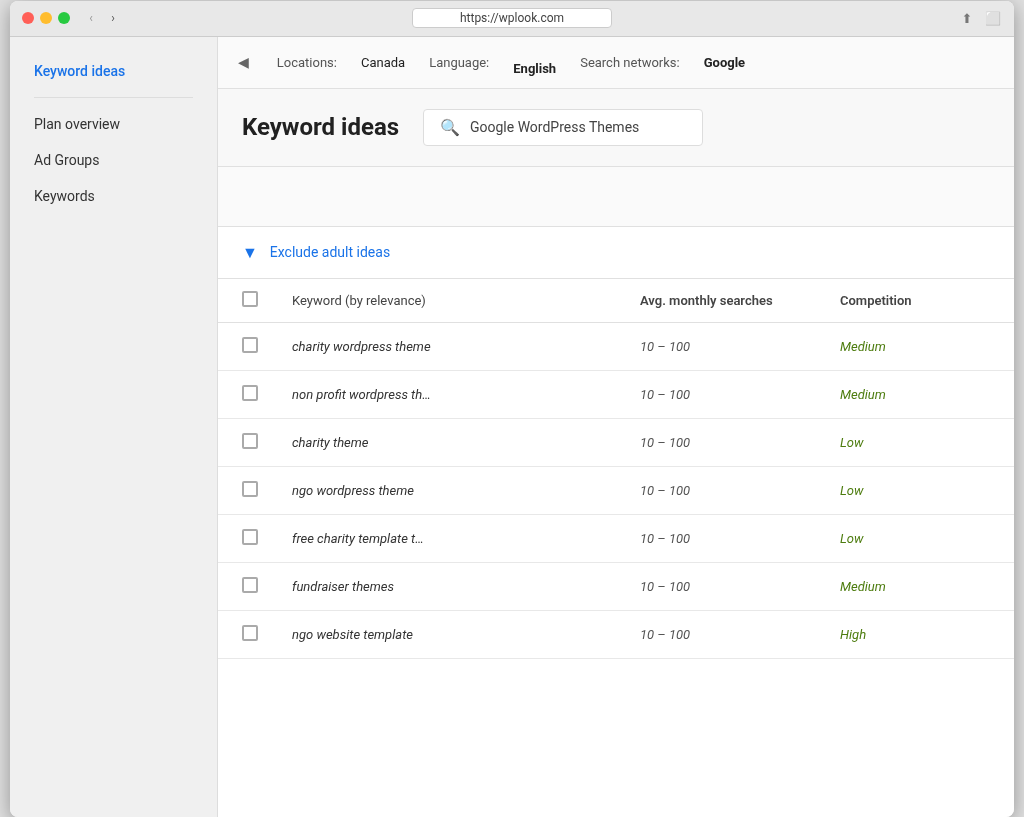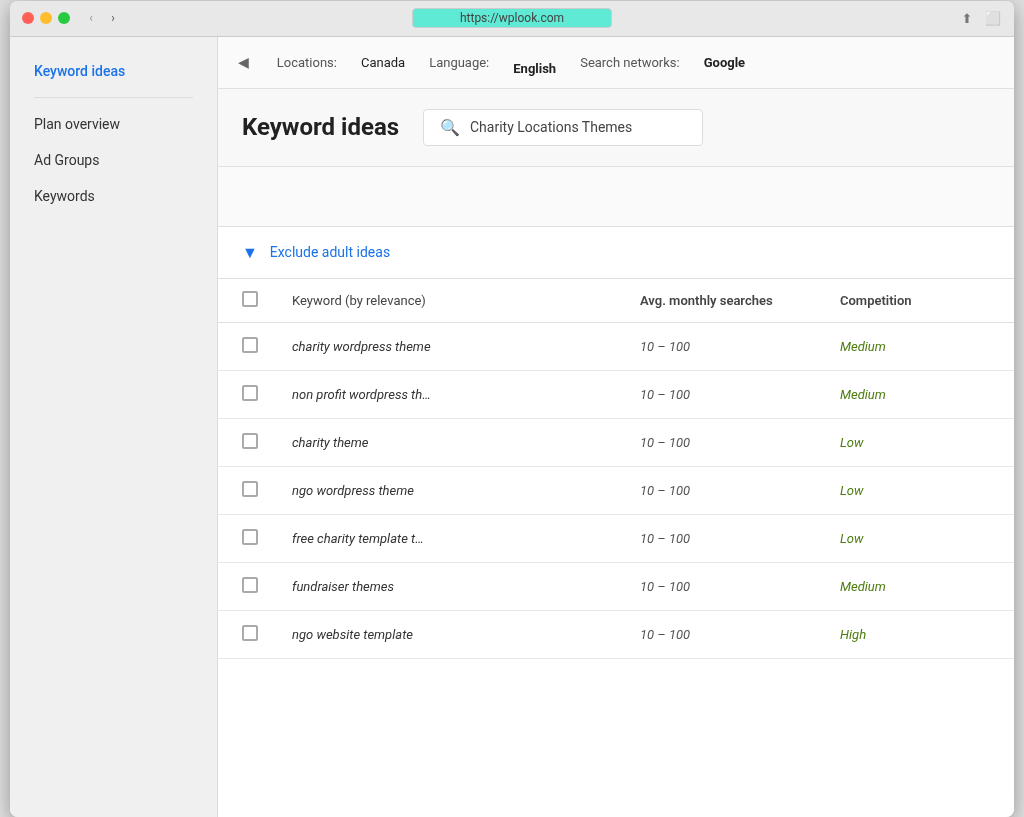--- a/index.html
+++ b/index.html
@@ -63,21 +63,21 @@
       font-size: 12px;
       cursor: pointer;
     }
 
     .nav-arrow.active { color: #555; }
 
     .titlebar-url {
       position: absolute;
       left: 50%;
       transform: translateX(-50%);
-      background: #5eead4;
+      background: #ffffff;
       border: 1px solid #ccc;
       border-radius: 4px;
       padding: 2px 24px;
       font-size: 12px;
       color: #444;
       min-width: 200px;
       text-align: center;
     }
 
     .titlebar-actions {
@@ -321,21 +321,21 @@
         <span>Language:</span>
         <span style="font-weight:700;color:#222;margin-top:12px;">English</span>
         <span>Search networks:</span>
         <span style="font-weight:700;color:#222;">Google</span>
       </div>
 
       <div class="header-section">
         <div class="page-title">Keyword ideas</div>
         <div class="search-bar">
           <span class="search-icon">🔍</span>
-          <span class="search-text">Charity Locations Themes</span>
+          <span class="search-text">Google WordPress Themes</span>
         </div>
       </div>
 
       <div class="filter-bar"></div>
 
       <div class="filter-section">
         <span class="filter-icon" style="color:#1a73e8;">▼</span>
         <span class="filter-link">Exclude adult ideas</span>
       </div>
 

